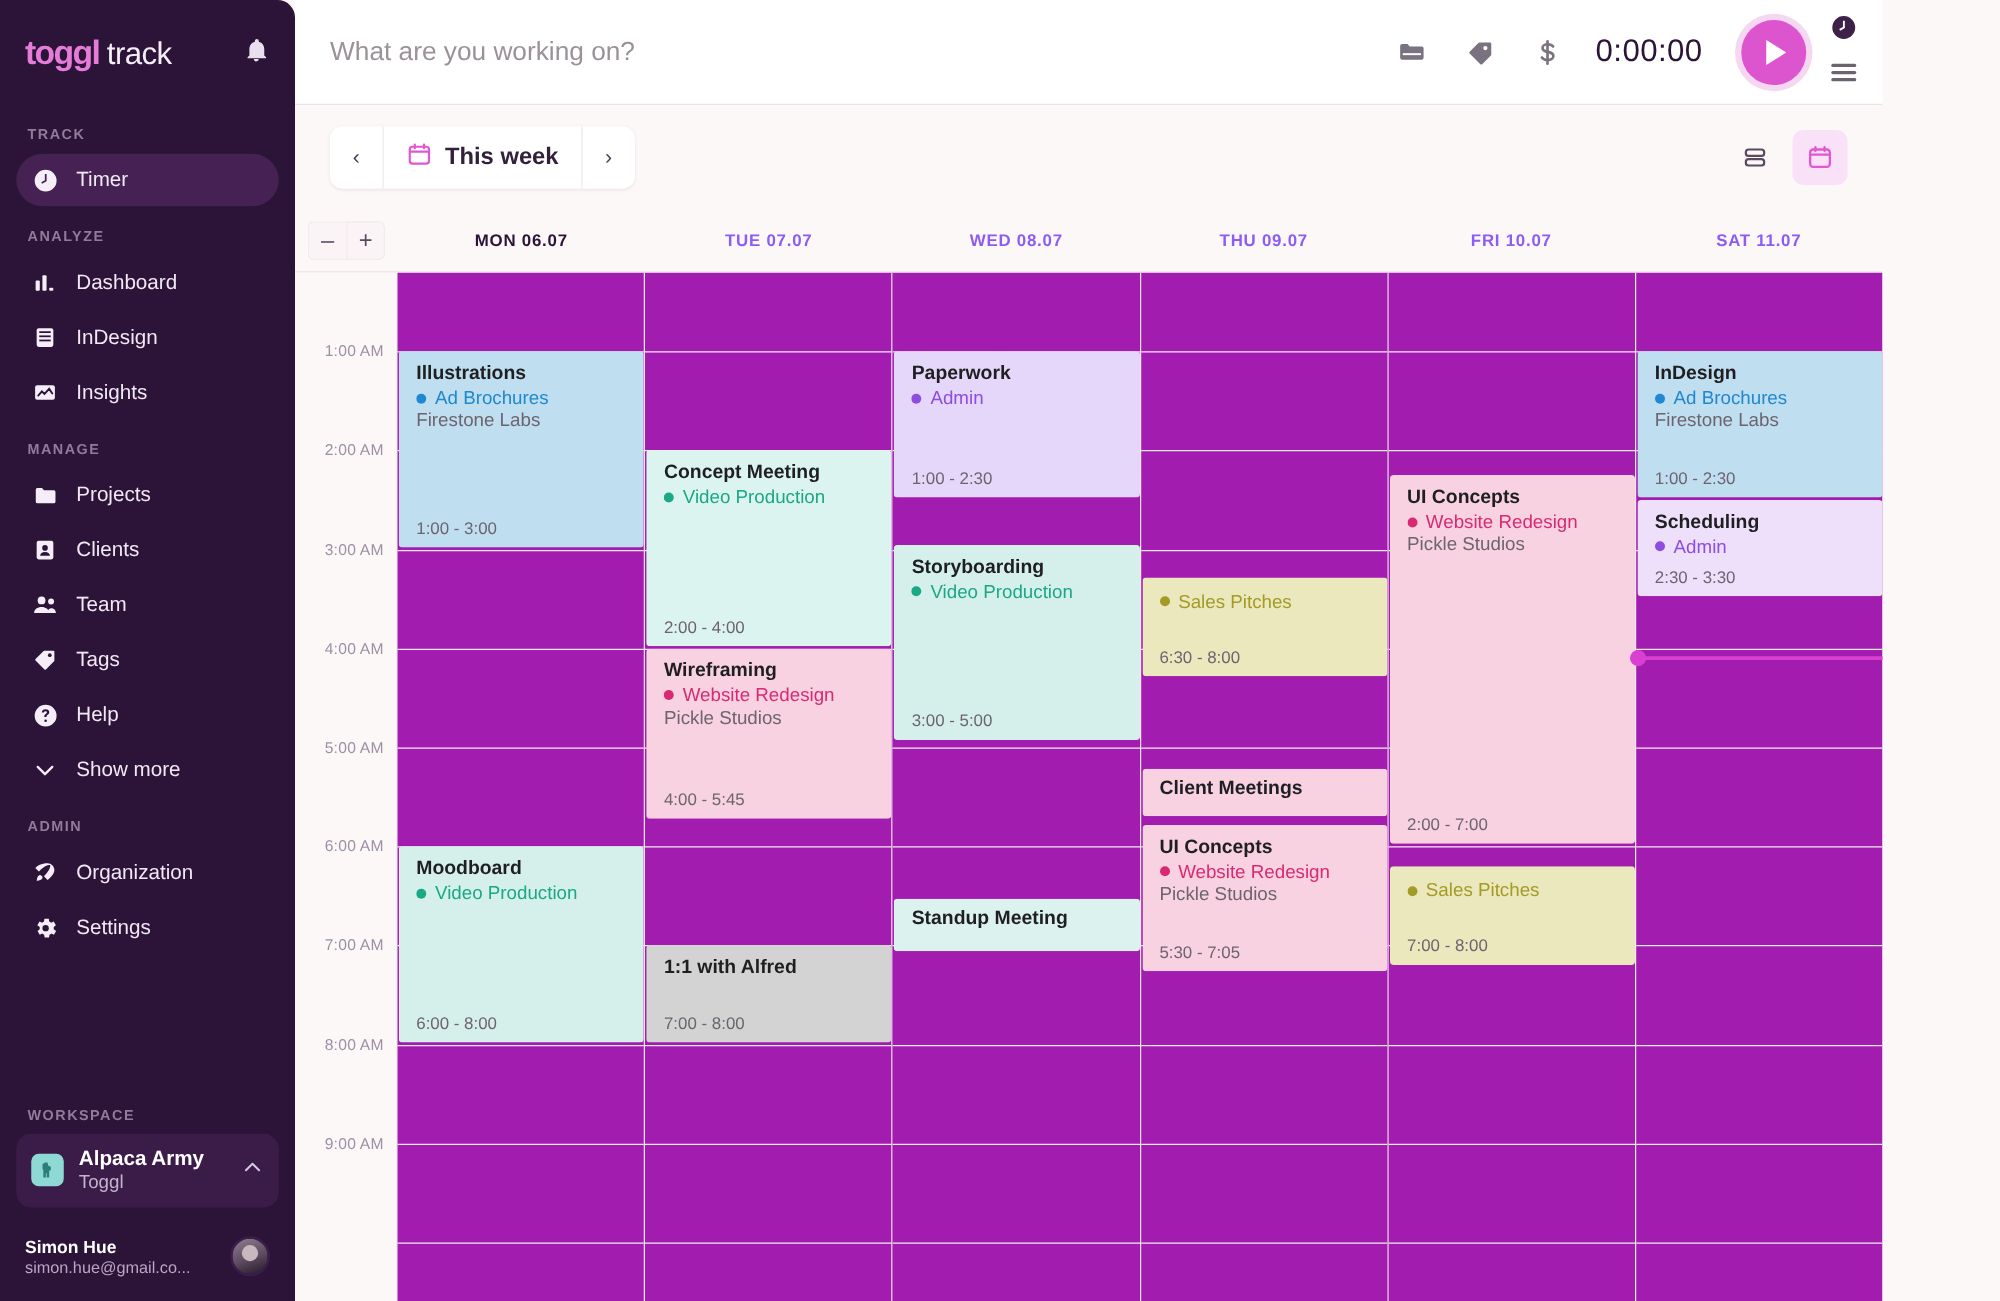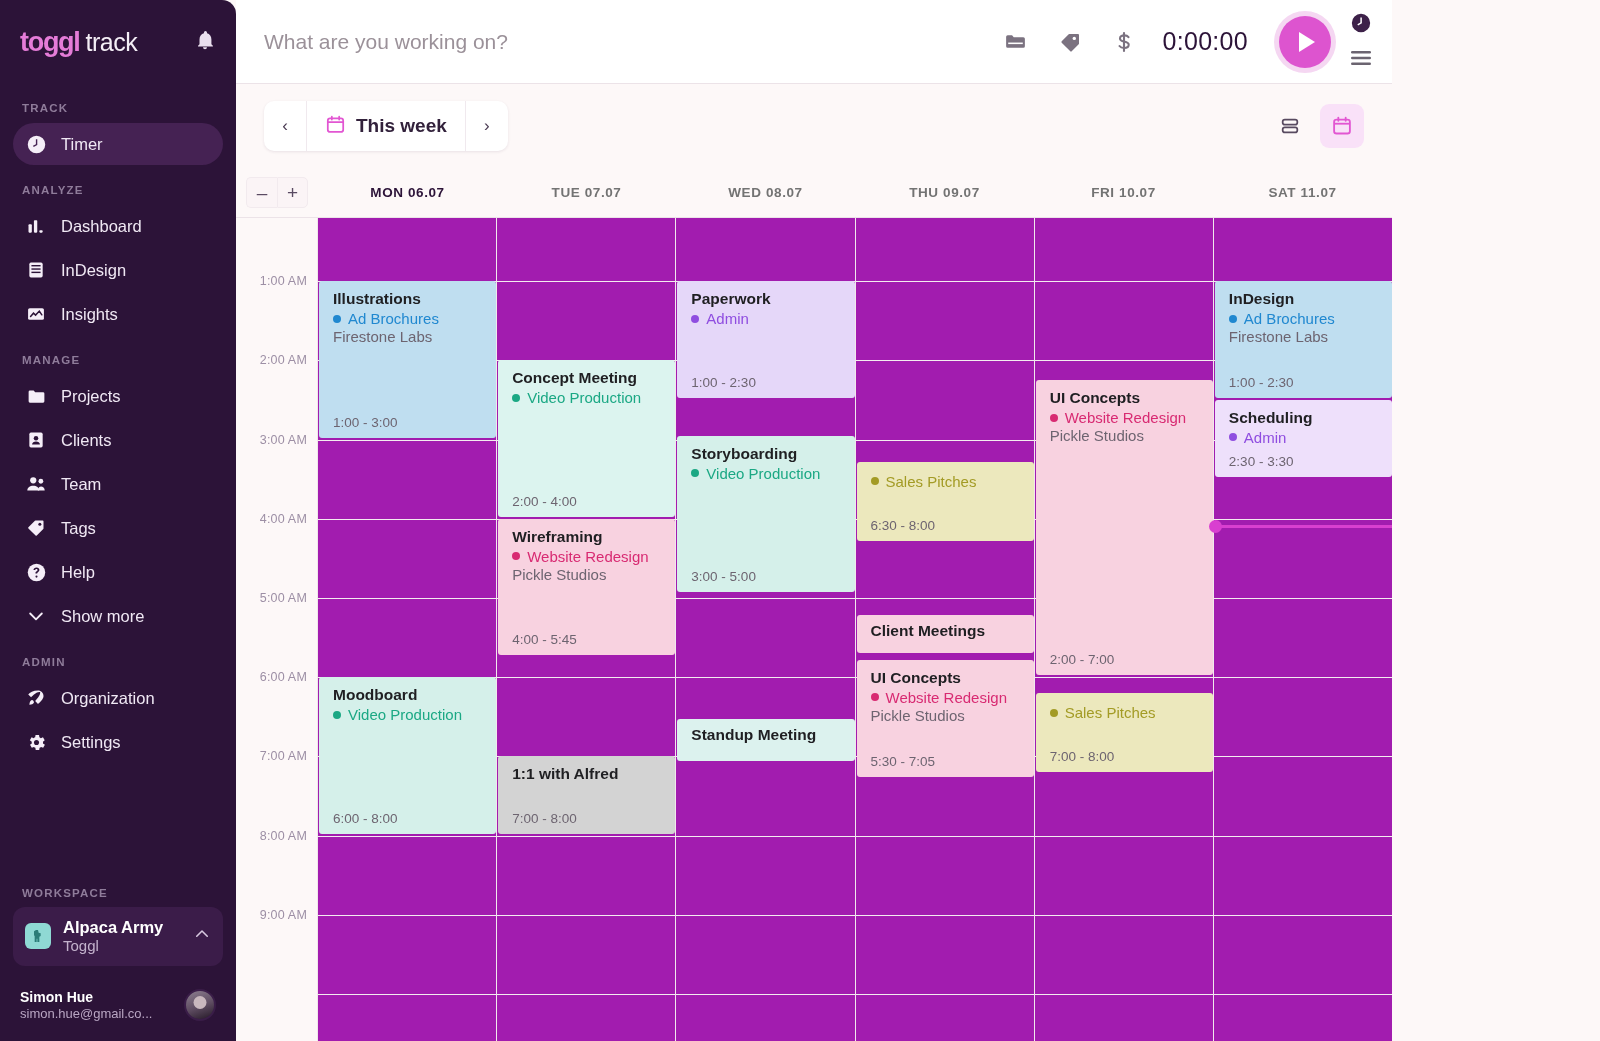--- a/index.html
+++ b/index.html
@@ -3,21 +3,21 @@
 <meta charset="utf-8">
 <title>Toggl Track — Calendar</title>
 <style>
   * { box-sizing: border-box; margin: 0; padding: 0; }
   html, body {
     width: 1600px; height: 1041px;
     overflow: hidden;
     font-family: "Liberation Sans", sans-serif;
     background: #fdf8f8;
   }
-  .app { display: flex; width: 1392px; height: 1041px; border-radius: 32px; }
+  .app { display: flex; width: 1506px; height: 1041px; border-radius: 32px; }
 
   
   .sidebar {
     width: 236px; height: 1041px; flex: 0 0 236px;
     background: #2c1338;
     position: relative;
     border-top-right-radius: 14px;
     display: flex; flex-direction: column;
   }
   .sb-top {
@@ -166,21 +166,21 @@
   .zoom-btn {
     width: 31px; height: 31px; background: #fbf4f6;
     display: flex; align-items: center; justify-content: center;
     font-size: 19px; color: #5a4a62; cursor: pointer;
     border: 1px solid #f2eaee;
   }
   .zoom-btn:first-child { border-radius: 5px 0 0 5px; border-right: none; }
   .zoom-btn:last-child { border-radius: 0 5px 5px 0; }
   .day-head {
     flex: 1 1 0; display: flex; align-items: center; justify-content: center;
-    font-size: 13.5px; letter-spacing: 0.6px; font-weight: 700; color: #737373;
+    font-size: 13.5px; letter-spacing: 0.6px; font-weight: 700; color: #8b5cf6;
   }
   .day-head.today { color: #2c1338; }
 
   
   .cal-body { flex: 1 1 auto; display: flex; position: relative; overflow: hidden; }
   .time-gutter {
     width: 82px; flex: 0 0 82px; position: relative; background: #fdf8f8;
     border-right: 1px solid #f0e7ec;
   }
   .time-lbl {

